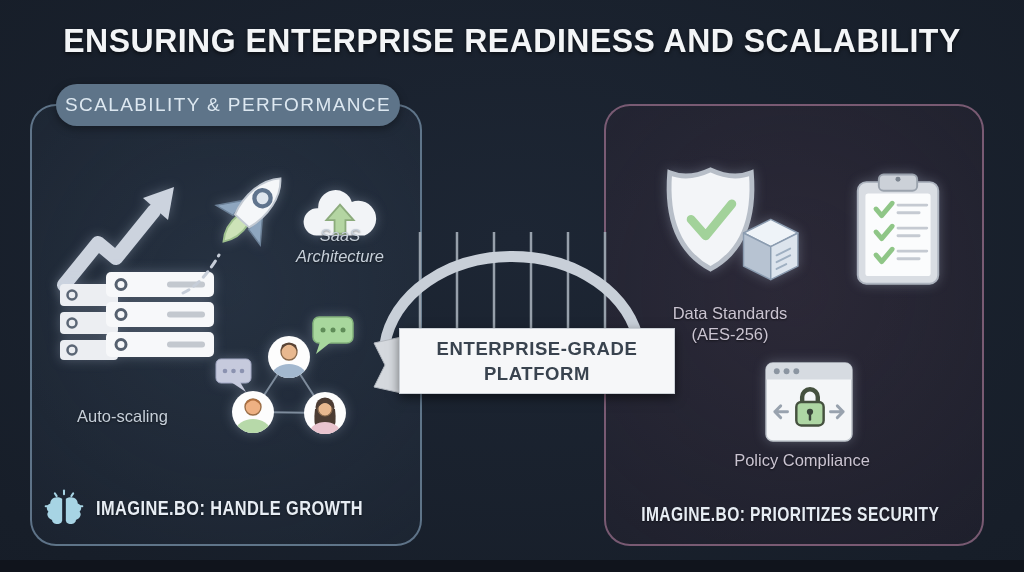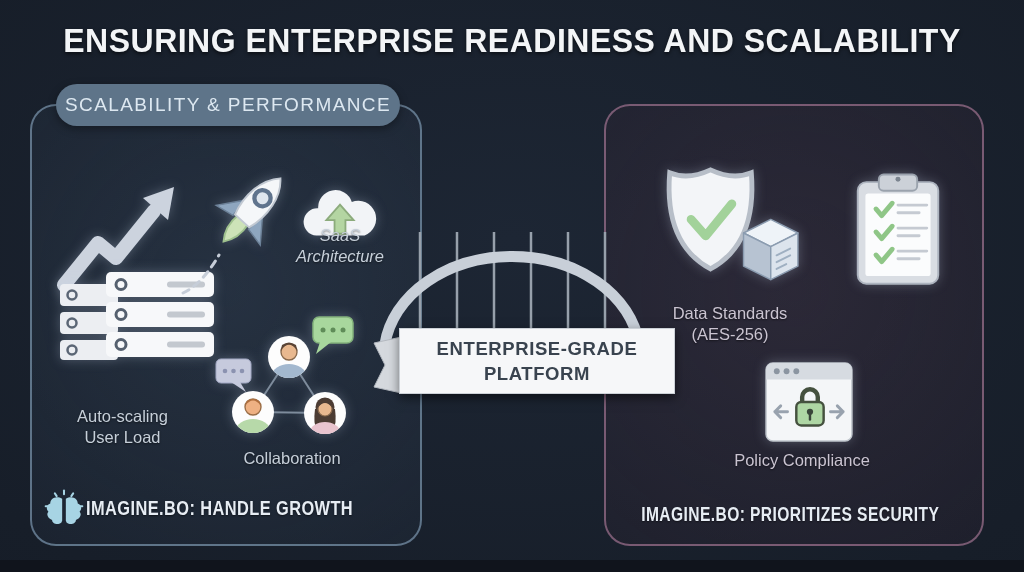--- a/index.html
+++ b/index.html
@@ -39,21 +39,21 @@
   #left-pill  { left:56px;  top:84px; width:344px; background:#5e7489; color:#dde8f1; }
   #right-pill { left:632px; top:84px; width:334px; background:#9c6e8a; color:#f4e8ef; }
   
   .feat-label {
     position:absolute; text-align:center; font-size:16.5px; line-height:21px;
     color:#c6cfd9; text-shadow:0 1px 2px rgba(0,0,0,.5);
   }
   .feat-label span { display:block; }
   #right-panel-labels .feat-label, .feat-label.warm { color:#cac4d1; }
   
-  .footer-row { position:absolute; display:flex; align-items:center; }
+  .footer-row { position:absolute; display:flex; align-items:center; gap:10px; }
   .footer-text {
     color:#e7edf4; font-weight:700; font-size:19.5px; letter-spacing:0.5px;
     display:inline-block; transform:scaleX(0.84); transform-origin:left center;
     text-shadow:0 1px 2px rgba(0,0,0,.5);
   }
   #footer-right-wrap { left:604px; top:503px; width:456px; }
   #footer-right-wrap .footer-text { transform-origin:center center; transform:scaleX(0.8); }
   
   #banner {
     left:399px; top:328px; width:276px; height:66px;
@@ -102,21 +102,20 @@
       <circle cx="63" cy="42.5" r="5" fill="none" stroke="#55606f" stroke-width="3"></circle>
       <circle cx="63" cy="72.5" r="5" fill="none" stroke="#55606f" stroke-width="3"></circle>
       <line x1="112" y1="12.5" x2="144" y2="12.5" stroke="#c3c8cf" stroke-width="6" stroke-linecap="round"></line>
       <line x1="112" y1="42.5" x2="144" y2="42.5" stroke="#c3c8cf" stroke-width="6" stroke-linecap="round"></line>
       <line x1="112" y1="72.5" x2="144" y2="72.5" stroke="#c3c8cf" stroke-width="6" stroke-linecap="round"></line>
     </g>
   </svg>
 
   <div class="feat-label" style="left:40px; top:362px; width:165px;margin-top:44px;">
     <span>Auto-scaling</span>
-    <span>User Load</span>
   </div>
 
   <svg class="abs" style="left:180px; top:252px;" width="44" height="44" viewBox="0 0 44 44">
     <path d="M3 41 C14 36 27 24 39 3" stroke="#c6cdd8" stroke-width="3" fill="none" stroke-dasharray="7 6" stroke-linecap="round"></path>
   </svg>
 
   <svg class="abs glow" style="left:208px; top:163px;" width="86" height="96" viewBox="0 0 90 100">
     <g transform="rotate(42 45 50)">
       <path d="M38 62 Q35 80 45 93 Q55 80 52 62 Z" fill="#cde3b8" stroke="#9fc18e" stroke-width="2"></path>
       <path d="M34 44 L14 70 L34 66 Z" fill="#8ea6bf" stroke="#6d8299" stroke-width="1.5"></path>
@@ -187,21 +186,20 @@
     <g>
       <rect x="4" y="46" width="35" height="24" rx="5" fill="#c6cadd" stroke="#a3a9c4" stroke-width="1"></rect>
       <polygon points="28,69 34,79 19,69" fill="#c6cadd"></polygon>
       <circle cx="13" cy="58" r="2.3" fill="#8b92b0"></circle>
       <circle cx="21.5" cy="58" r="2.3" fill="#8b92b0"></circle>
       <circle cx="30" cy="58" r="2.3" fill="#8b92b0"></circle>
     </g>
   </svg>
 
   <div class="feat-label" style="left:212px; top:448px; width:160px;">
-    <span>Collaboration</span>
   </div>
 
   <div class="footer-row" style="left:42px; top:487px;">
     <svg width="44" height="42" viewBox="0 0 48 44">
       <g stroke="#a7d4e4" stroke-width="2.2" stroke-linecap="round">
         <line x1="14" y1="6" x2="16" y2="9"></line>
         <line x1="24" y1="3" x2="24" y2="7"></line>
         <line x1="34" y1="6" x2="32" y2="9"></line>
         <line x1="4" y1="20" x2="8" y2="20"></line>
         <line x1="44" y1="20" x2="40" y2="20"></line>

